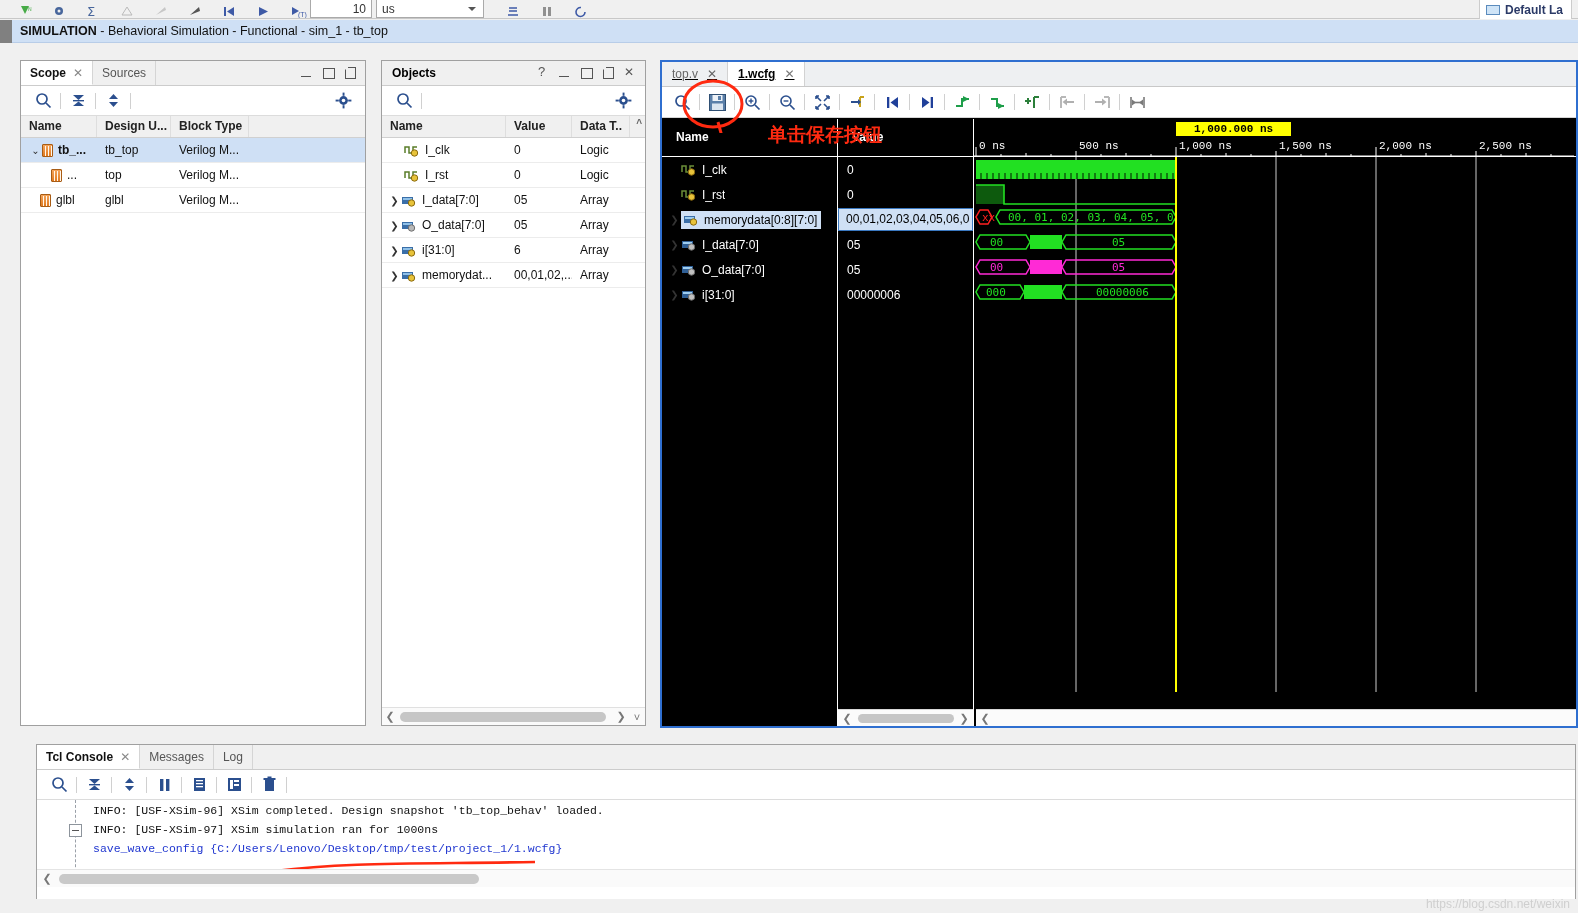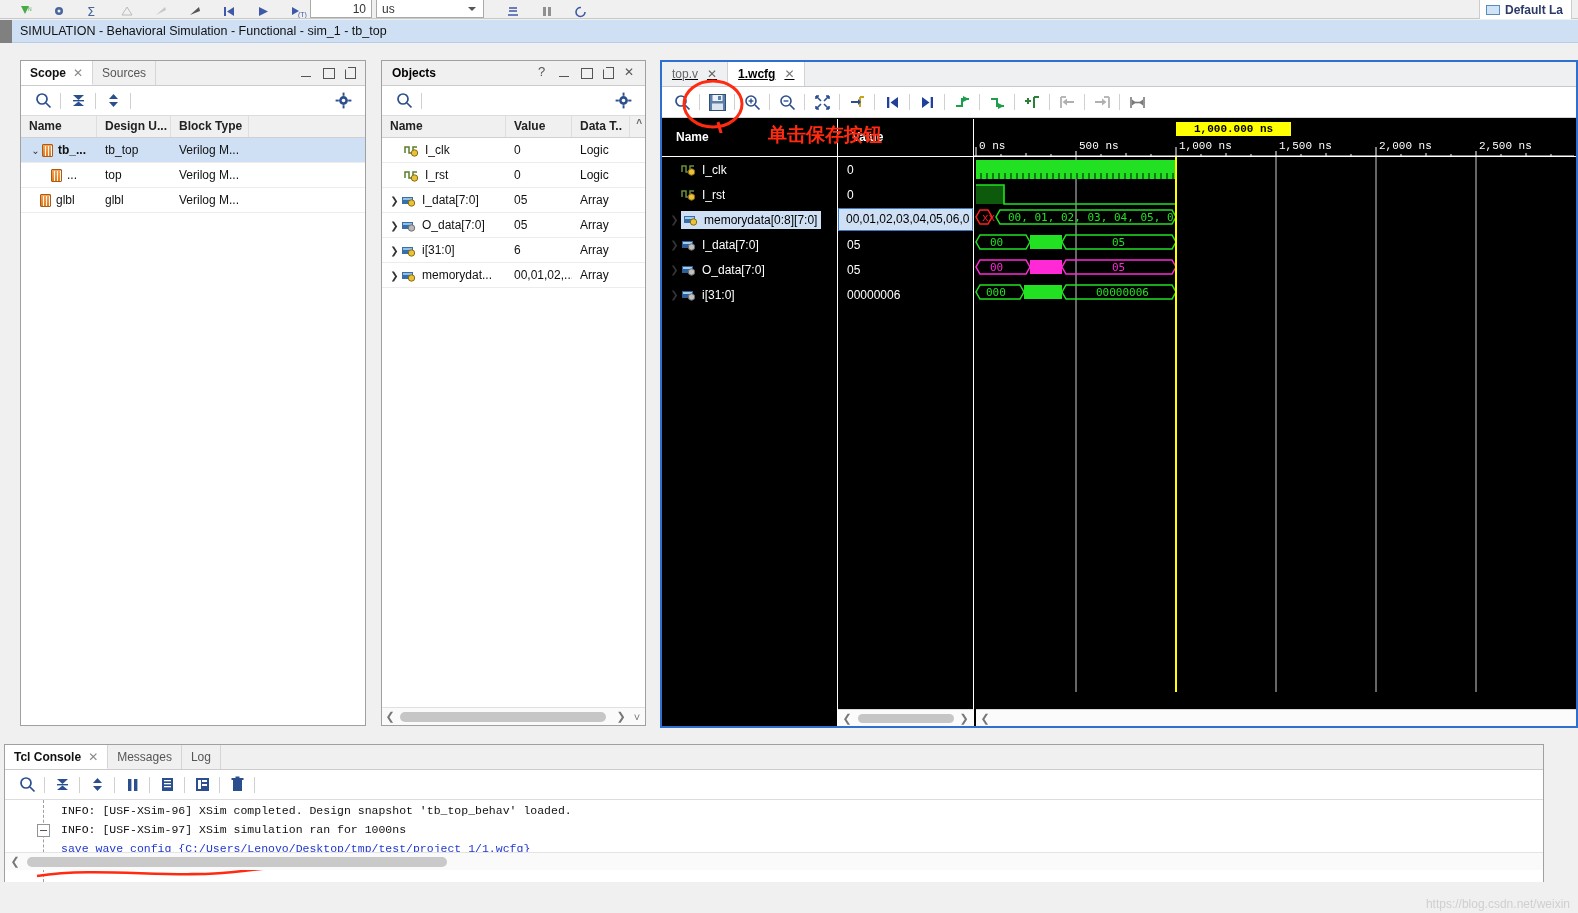--- a/index.html
+++ b/index.html
@@ -40,21 +40,21 @@
     display:flex; align-items:center; gap:5px; overflow:hidden;
   }
   .tt-layout .sq { width:14px;height:10px;background:#cfe4f7;border:1px solid #5b8bbd;}
 
   
   .sim-banner {
     position:absolute; left:0; top:20px; width:1578px; height:23px;
     background:#cfe0f5; border-bottom:1px solid #b8cde8;
     font-size:12.5px; color:#111; line-height:23px; padding-left:20px;
   }
-  .sim-banner b { font-weight:normal; }
+  .sim-banner b { font-weight:bold; }
   .sim-banner .lgutter{ position:absolute; left:0; top:0; width:12px; height:23px; background:#808080;}
 
   
   .panel { position:absolute; background:#fff; border:1px solid #a0a0a0; }
   .panel-head {
     height:25px; background:#f0f0f0; border-bottom:1px solid #cccccc;
     display:flex; align-items:stretch; position:relative;
   }
   .ptab {
     display:flex; align-items:center; gap:7px; padding:0 9px;
@@ -801,21 +801,21 @@
       </div>
     </div>
   </div>
 
   <svg class="annot-svg" style="left:680px;top:78px;width:80px;height:55px;">
     <ellipse cx="33" cy="26" rx="29" ry="23" stroke="#ff2a10" stroke-width="3" fill="none"></ellipse>
     <path d="M38 44 L44 66" stroke="#ff2a10" stroke-width="3" fill="none"></path>
   </svg>
   <div class="annot-text" style="left:768px;top:122px;font-size:19px;">单击保存按钮</div>
 
-  <div class="panel" id="console" style="left:4px; top:744px; width:1540px; height:138px; border-bottom:none;">
+  <div class="panel" id="console" style="left:36px; top:744px; width:1540px; height:155px; border-bottom:none;">
     <div class="panel-head">
       <div class="ptab active">
         <span>Tcl Console</span>
         <span class="x">✕</span>
       </div>
       <div class="ptab">
         <span>Messages</span>
       </div>
       <div class="ptab">
         <span>Log</span>

